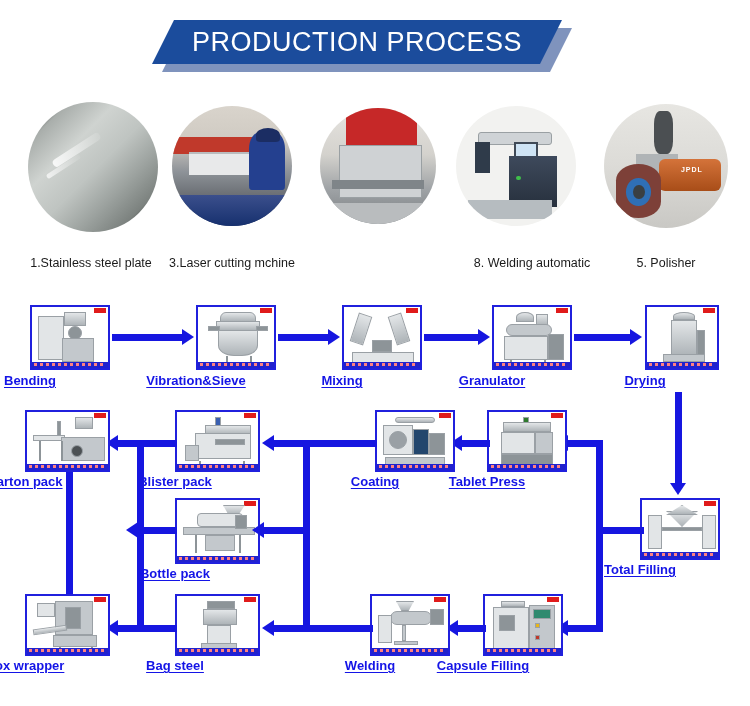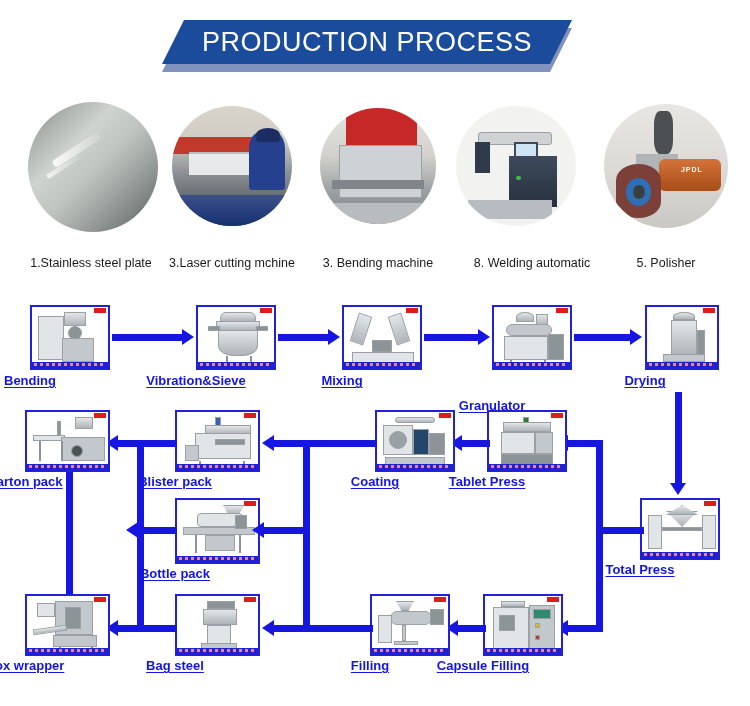--- a/index.html
+++ b/index.html
@@ -11,21 +11,21 @@
 
   
   .banner-wrap{position:absolute;left:152px;top:20px;width:420px;height:52px;}
   .banner-shadow{
     position:absolute;left:10px;top:8px;width:410px;height:44px;
     background:#7f93bd;
     -webkit-clip-path:polygon(22px 0,100% 0,calc(100% - 22px) 100%,0 100%);
     clip-path:polygon(22px 0,100% 0,calc(100% - 22px) 100%,0 100%);
   }
   .banner{
-    position:absolute;left:10px;top:0;width:410px;height:44px;
+    position:absolute;left:0;top:0;width:410px;height:44px;
     background:#1b4c9c;
     -webkit-clip-path:polygon(22px 0,100% 0,calc(100% - 22px) 100%,0 100%);
     clip-path:polygon(22px 0,100% 0,calc(100% - 22px) 100%,0 100%);
     display:flex;align-items:center;justify-content:center;
   }
   .banner-text{
     color:#ffffff;font-size:27px;letter-spacing:.5px;
     font-family:"Liberation Sans","DejaVu Sans",sans-serif;
     white-space:nowrap;
   }
@@ -144,21 +144,20 @@
   <div class="photo-caption" style="left:146px;top:256px;width:172px;">3.Laser cutting mchine</div>
 
   <div class="photo ph-bend" style="left:320px;top:108px;width:116px;height:116px;">
     <div class="inner">
       <div class="redtop"></div>
         <div class="body"></div>
       <div class="bar"></div>
         <div class="base"></div>
     </div>
   </div>
-  <div class="photo-caption" style="left:296px;top:256px;width:164px;">3. Bending machine</div>
 
   <div class="photo ph-weld" style="left:456px;top:106px;width:120px;height:120px;">
     <div class="inner">
       <div class="arm"></div>
         <div class="head"></div>
         <div class="scr"></div>
       <div class="cab"></div>
         <div class="green"></div>
         <div class="base"></div>
     </div>
@@ -238,21 +237,21 @@
         <div class="m steel" style="left:18px;top:0px;width:18px;height:10px;border-radius:50% 50% 0 0;"></div>
         <div class="m steel" style="left:38px;top:2px;width:12px;height:12px;"></div>
         <div class="m" style="left:8px;top:12px;width:46px;height:12px;border-radius:8px;"></div>
         <div class="m light" style="left:6px;top:24px;width:44px;height:24px;"></div>
         <div class="m dark" style="left:50px;top:22px;width:16px;height:26px;"></div>
         <div class="leg" style="left:12px;top:48px;height:6px;"></div>
         <div class="leg" style="left:46px;top:48px;height:6px;"></div>
       </div>
       <div class="botbar"></div>
     </div>
-    <div class="node-label" style="top:68px;margin-top:25px;">Granulator</div>
+    <div class="node-label" style="top:68px;">Granulator</div>
   </div>
   <div class="ln" style="left:574px;top:334px;width:58px;height:7px;"></div>
   <div class="ah right" style="left:630px;top:329px;"></div>
 
   <div class="node" style="left:645px;top:305px;">
     <div class="node-box" style="width:74px;height:65px;">
       <div class="redmark"></div>
       <div class="node-art">
         <div class="m steel" style="left:22px;top:0px;width:22px;height:8px;border-radius:50% 50% 0 0;"></div>
         <div class="m steel" style="left:20px;top:8px;width:26px;height:36px;"></div>
@@ -276,21 +275,21 @@
         <div class="m light" style="left:2px;top:10px;width:14px;height:34px;"></div>
         <div class="m light" style="left:56px;top:10px;width:14px;height:34px;"></div>
         <div class="m steel" style="left:20px;top:6px;width:32px;height:16px;
              -webkit-clip-path:polygon(0 0,100% 0,50% 100%);clip-path:polygon(0 0,100% 0,50% 100%);"></div>
         <div class="m steel" style="left:20px;top:0px;width:32px;height:10px;
              -webkit-clip-path:polygon(50% 0,100% 100%,0 100%);clip-path:polygon(50% 0,100% 100%,0 100%);"></div>
         <div class="m dark" style="left:16px;top:22px;width:40px;height:4px;"></div>
       </div>
       <div class="botbar"></div>
     </div>
-    <div class="node-label" style="top:64px;">Total Press</div>
+    <div class="node-label" style="top:64px;">Total Filling</div>
   </div>
 
   <div class="ln" style="left:596px;top:527px;width:48px;height:7px;"></div>
   <div class="ln" style="left:596px;top:440px;width:7px;height:94px;"></div>
   <div class="ln" style="left:567px;top:440px;width:36px;height:7px;"></div>
   <div class="ah left" style="left:556px;top:435px;"></div>
 
   <div class="node" style="left:487px;top:410px;">
     <div class="node-box" style="width:80px;height:62px;">
       <div class="redmark"></div>
@@ -427,21 +426,21 @@
         <div class="m steel" style="left:20px;top:0px;width:18px;height:10px;
              -webkit-clip-path:polygon(0 0,100% 0,70% 100%,30% 100%);clip-path:polygon(0 0,100% 0,70% 100%,30% 100%);"></div>
         <div class="m" style="left:14px;top:10px;width:42px;height:14px;border-radius:7px;"></div>
         <div class="m dark" style="left:54px;top:8px;width:14px;height:16px;"></div>
         <div class="m light" style="left:2px;top:14px;width:14px;height:28px;"></div>
         <div class="m" style="left:26px;top:24px;width:4px;height:16px;"></div>
         <div class="m" style="left:18px;top:40px;width:24px;height:4px;"></div>
       </div>
       <div class="botbar"></div>
     </div>
-    <div class="node-label" style="top:64px;">Filling</div>
+    <div class="node-label" style="top:64px;">Welding</div>
   </div>
 
   <div class="ln" style="left:303px;top:625px;width:70px;height:7px;"></div>
   <div class="ln" style="left:272px;top:625px;width:36px;height:7px;"></div>
   <div class="ah left" style="left:262px;top:620px;"></div>
 
   <div class="node" style="left:175px;top:594px;">
     <div class="node-box" style="width:85px;height:62px;">
       <div class="redmark"></div>
       <div class="node-art">

